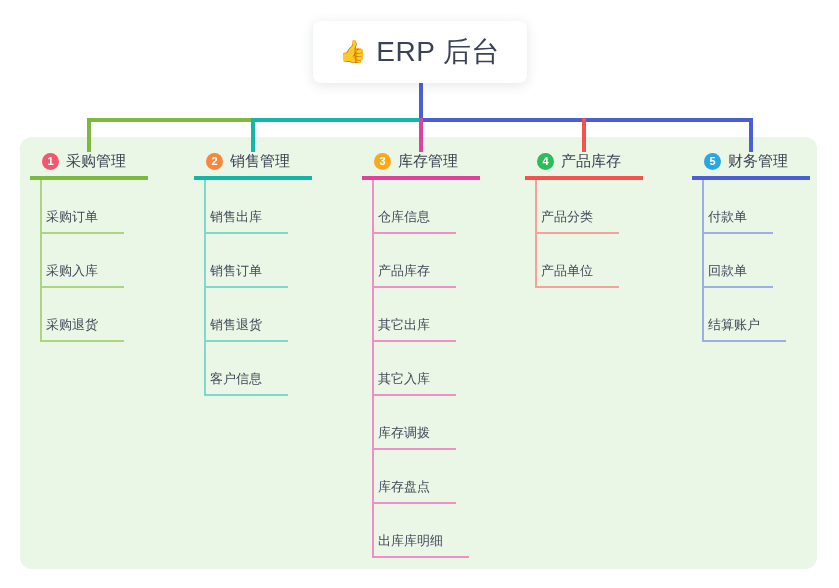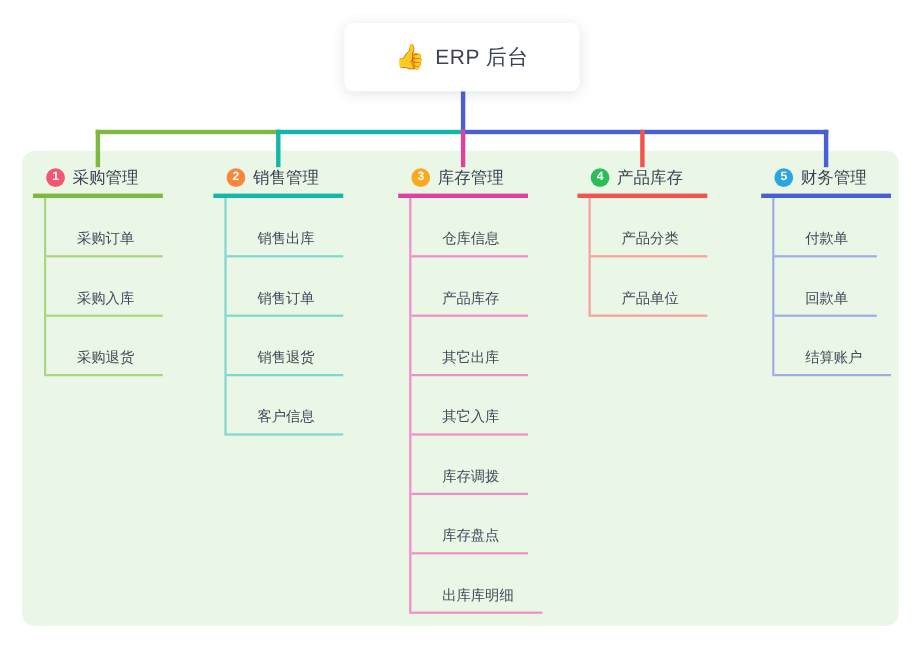--- a/index.html
+++ b/index.html
@@ -14,21 +14,21 @@
     border-radius:12px;
   }
   
   .root-node {
     position:absolute; left:313px; top:21px; width:214px; height:62px;
     background:#ffffff; border-radius:8px;
     box-shadow:0 2px 12px rgba(60,70,90,.14);
     display:flex; align-items:center; justify-content:center; gap:9px;
   }
   .root-node .ricon { font-size:22px; line-height:1; }
-  .root-node .rtitle { font-size:19px; color:#3a4257; font-weight:500; letter-spacing:.5px; }
+  .root-node .rtitle { font-size:28px; color:#3a4257; font-weight:500; letter-spacing:.5px; }
   
   .line { position:absolute; }
   .h4 { height:4px; }
   .w4 { width:4px; }
   
   .branch {
     position:absolute; top:146px; width:160px;
   }
   .bhead {
     width:118px; height:34px;
@@ -42,21 +42,21 @@
     display:flex; align-items:center; justify-content:center; flex:0 0 auto;
   }
   .blabel { font-size:15px; font-weight:500; color:#3b4252; white-space:nowrap; }
   .children {
     margin-left:10px; border-left:2px solid var(--soft);
     display:flex; flex-direction:column; align-items:flex-start;
   }
   .child { height:54px; display:flex; align-items:flex-end; }
   .child > span {
     display:inline-block; border-bottom:2px solid var(--soft);
-    padding:0 26px 6px 28px; font-size:13px; color:#414958; white-space:nowrap;
+    padding:0 26px 6px 4px; font-size:13px; color:#414958; white-space:nowrap;
   }
 </style>
 </head>
 <body>
 
 <div class="stage">
 
   <div class="panel" style="background: rgb(234, 246, 230);"></div>
 
   <div class="line w4" style="left: 419px; top: 83px; height: 37px; background: rgb(74, 95, 212);"></div>

